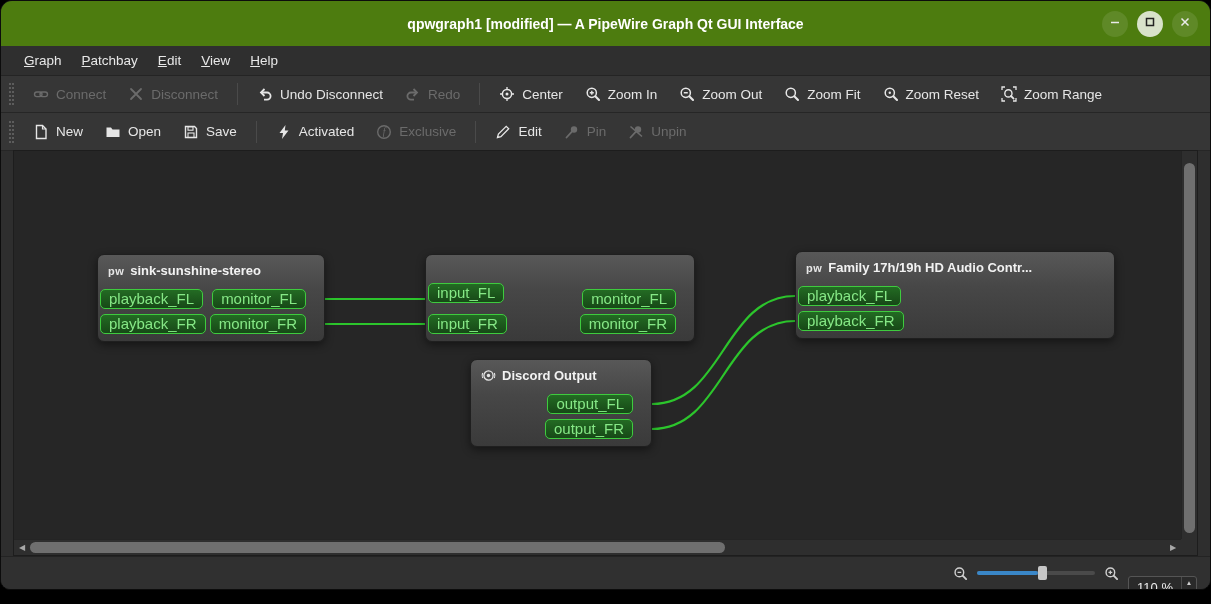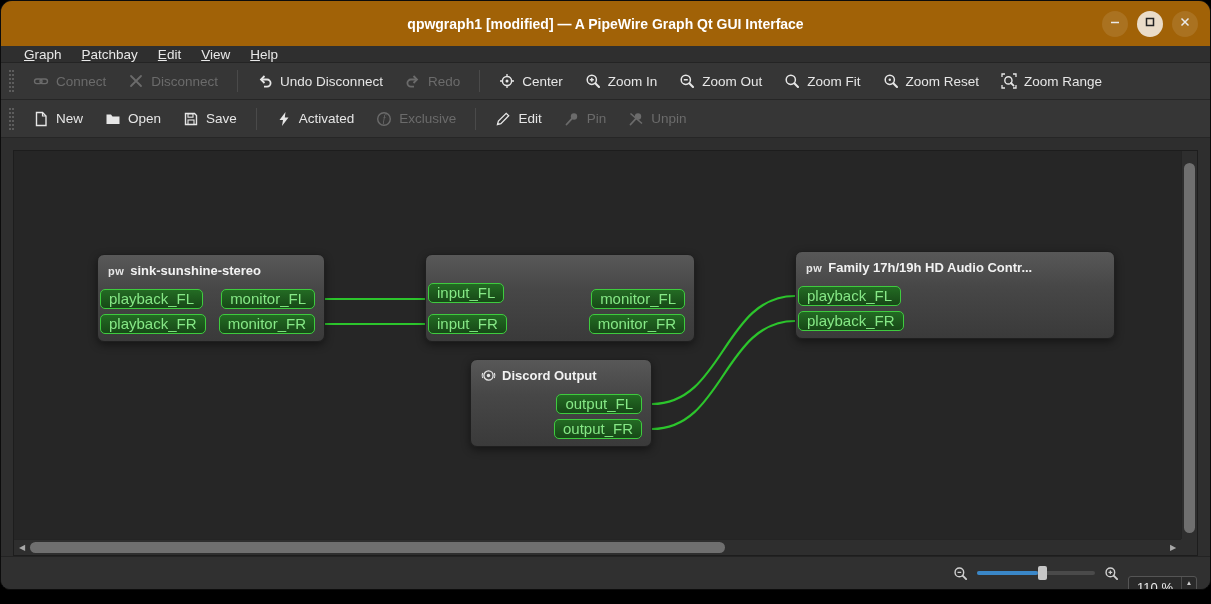--- a/index.html
+++ b/index.html
@@ -9,33 +9,33 @@
     font-family:"Liberation Sans", sans-serif; overflow:hidden; position:relative;
     -webkit-font-smoothing:antialiased;
   }
   .window {
     position:absolute; left:0; top:0; width:1211px; height:590px;
     background:#2e2e2e; border-radius:12px 12px 10px 10px; overflow:hidden;
     border:1px solid #0c0c0c;
   }
   
   .titlebar {
-    height:45px; background:#a16207; position:relative;
+    height:45px; background:#4d7c0f; position:relative;
     display:flex; align-items:center; justify-content:center;
   }
   .titlebar-text { color:#ffffff; font-size:14px; font-weight:bold; }
   .winbtns { position:absolute; right:12px; top:0; height:100%; display:flex; align-items:center; gap:9px; }
   .winbtn {
     width:26px; height:26px; border-radius:50%; background:rgba(255,255,255,0.10);
     display:flex; align-items:center; justify-content:center; color:#eaeaea;
   }
   .winbtn.max { background:rgba(255,255,255,0.78); color:#222; }
   
   .menubar {
-    height:17px; background:#2f2f2f; border-bottom:1px solid #242424;
+    height:30px; background:#2f2f2f; border-bottom:1px solid #242424;
     display:flex; align-items:center; padding-left:14px; gap:2px;
   }
   .menu-item { display:block; padding:4px 9px; color:#e8e8e8; font-size:13.5px; }
   .menu-item::first-letter { text-decoration: underline; }
   
   .toolbar {
     background:#363636; border-bottom:1px solid #262626;
     display:flex; align-items:center; padding-left:4px;
   }
   .toolbar.t1 { height:37px; }
@@ -86,21 +86,21 @@
   .gnode-title { white-space:nowrap; overflow:hidden; }
   .gnode-icon { display:inline-flex; align-items:center; }
   .gnode-icon.pw { font-size:11px; font-weight:bold; color:#e6e6e6; letter-spacing:0.5px; }
   .gport {
     position:absolute; height:20px; line-height:17px; padding:0 8px;
     border:1px solid #3ecb3e; border-radius:5px;
     background:linear-gradient(180deg,#236b23,#174817);
     color:#86e886; font-size:15px; white-space:nowrap;
   }
   .gport.in { left:2px; }
-  .gport.out { right:9px; }
+  .gport.out { right:18px; }
   
   .vscroll {
     position:absolute; top:0; right:0; bottom:16px; width:16px; background:#2e2e2e;
     border-left:1px solid #242424;
   }
   .vthumb { position:absolute; left:2px; right:2px; top:12px; bottom:6px; background:#6f6f6f; border-radius:7px; }
   .hscroll {
     position:absolute; left:0; right:16px; bottom:0; height:16px; background:#2e2e2e;
     border-top:1px solid #242424; display:flex; align-items:stretch;
   }

